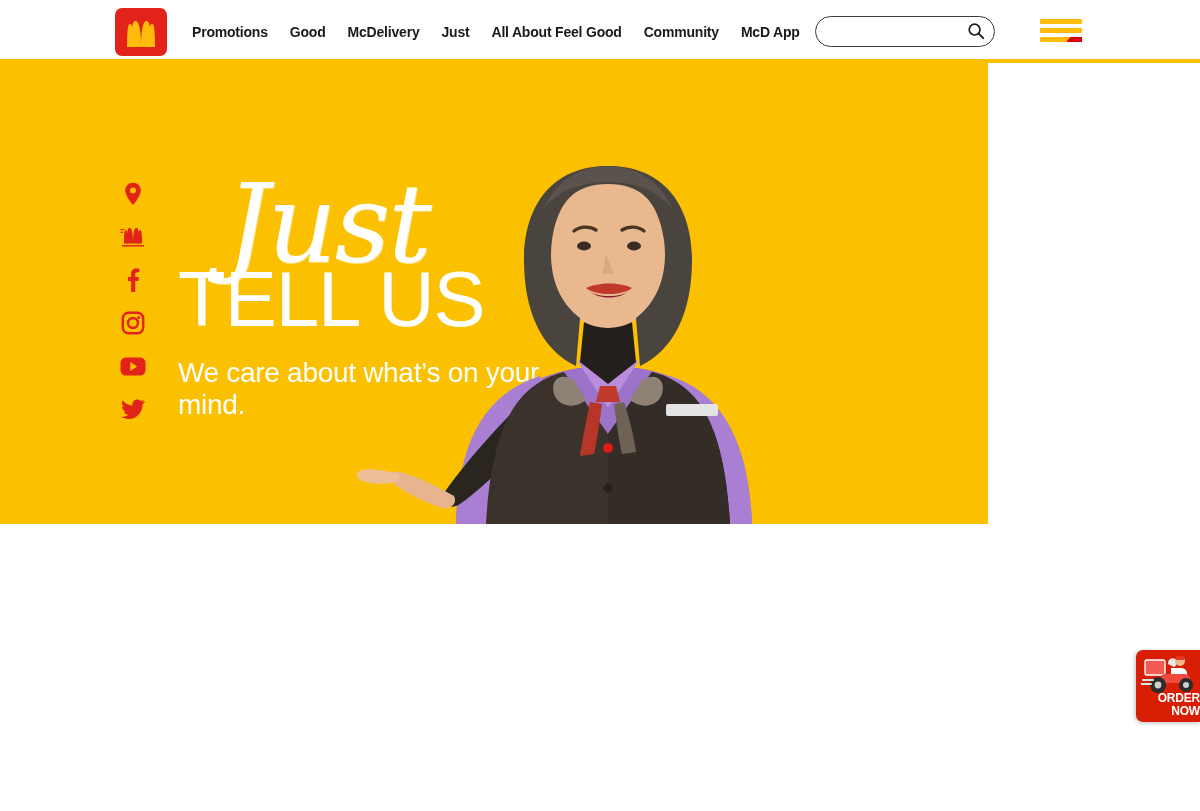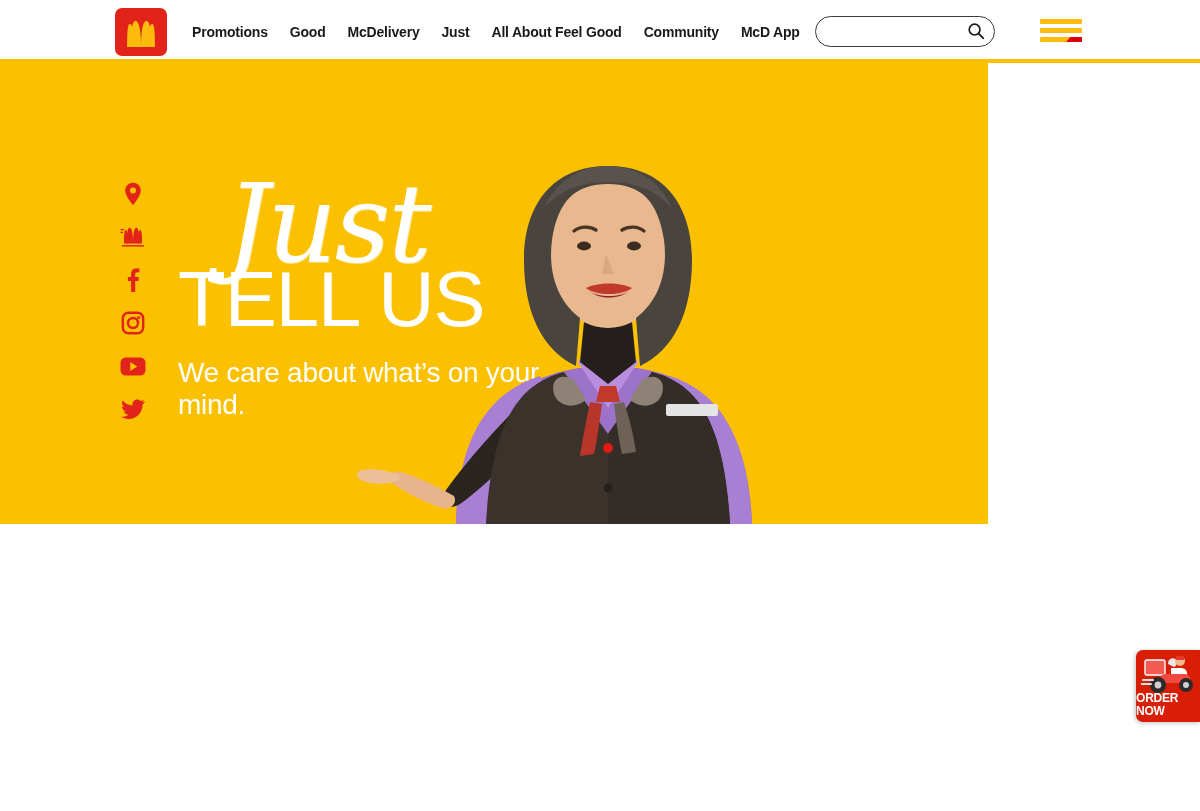--- a/index.html
+++ b/index.html
@@ -163,21 +163,21 @@
     background: #d81e05;
     border-radius: 7px 0 0 7px;
     box-shadow: -1px 1px 4px rgba(0,0,0,0.25);
     cursor: pointer;
     overflow: hidden;
   }
   .order-badge .scooter { position: absolute; top: 4px; left: 5px; }
   .order-badge .ord-txt {
     position: absolute; bottom: 4px; left: 0;
     width: 100%;
-    text-align: left;
+    text-align: right;
     color: #ffffff;
     font-size: 12px;
     font-weight: bold;
     line-height: 13px;
     letter-spacing: -0.2px;
   }
 </style>
 </head>
 <body>
 

